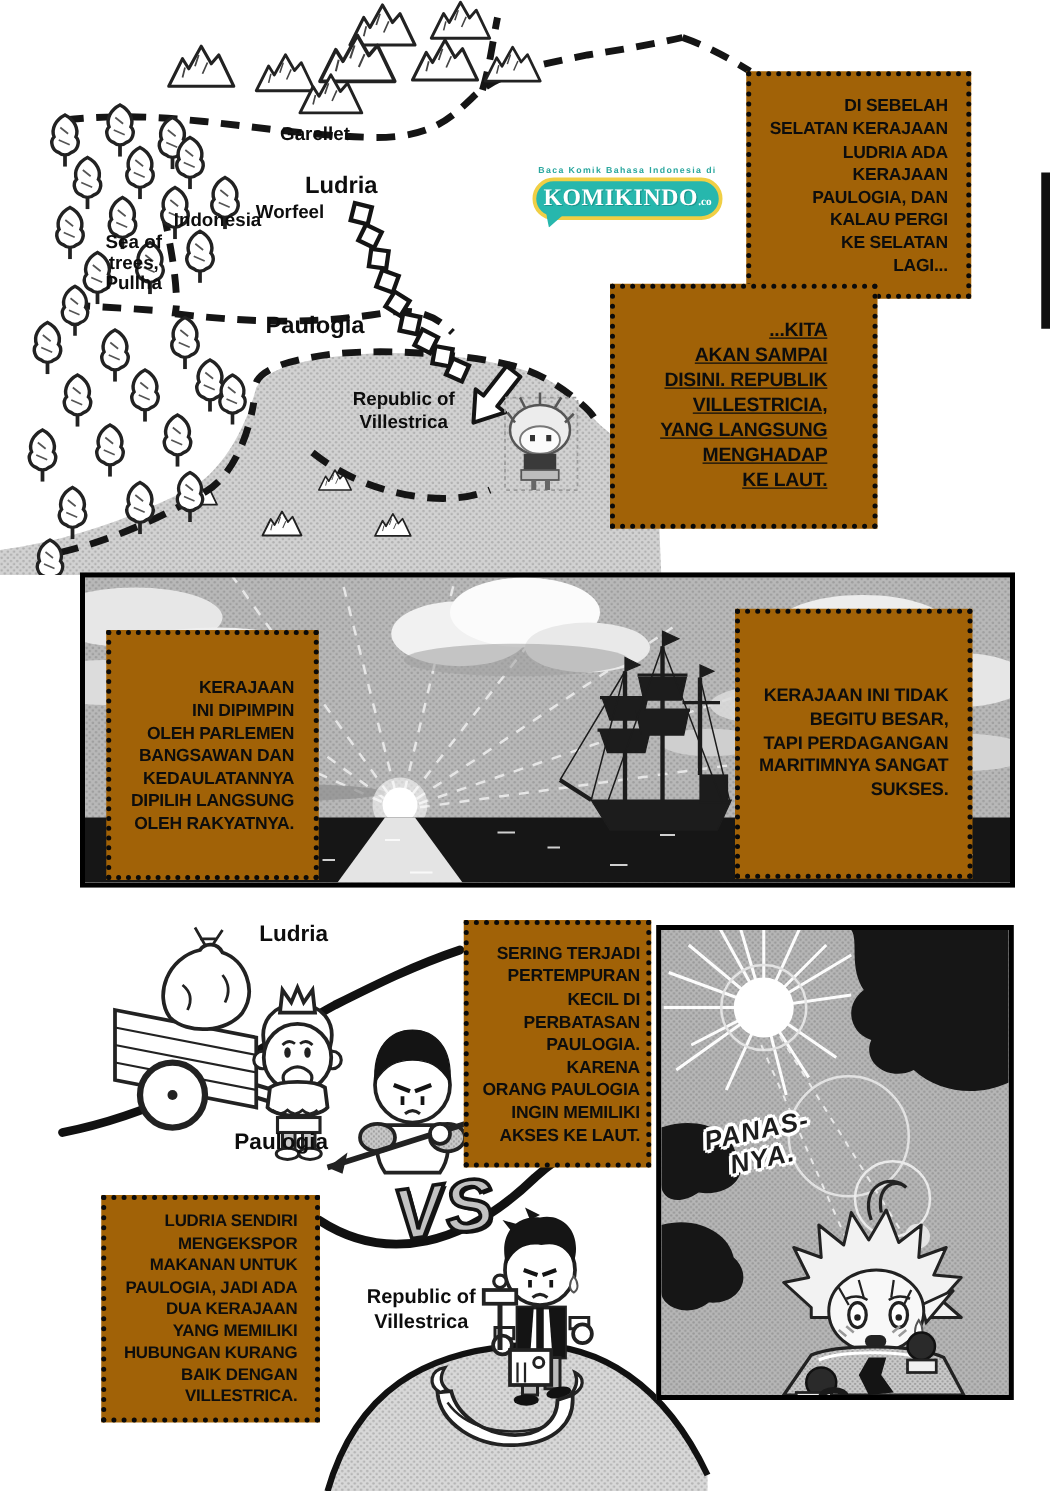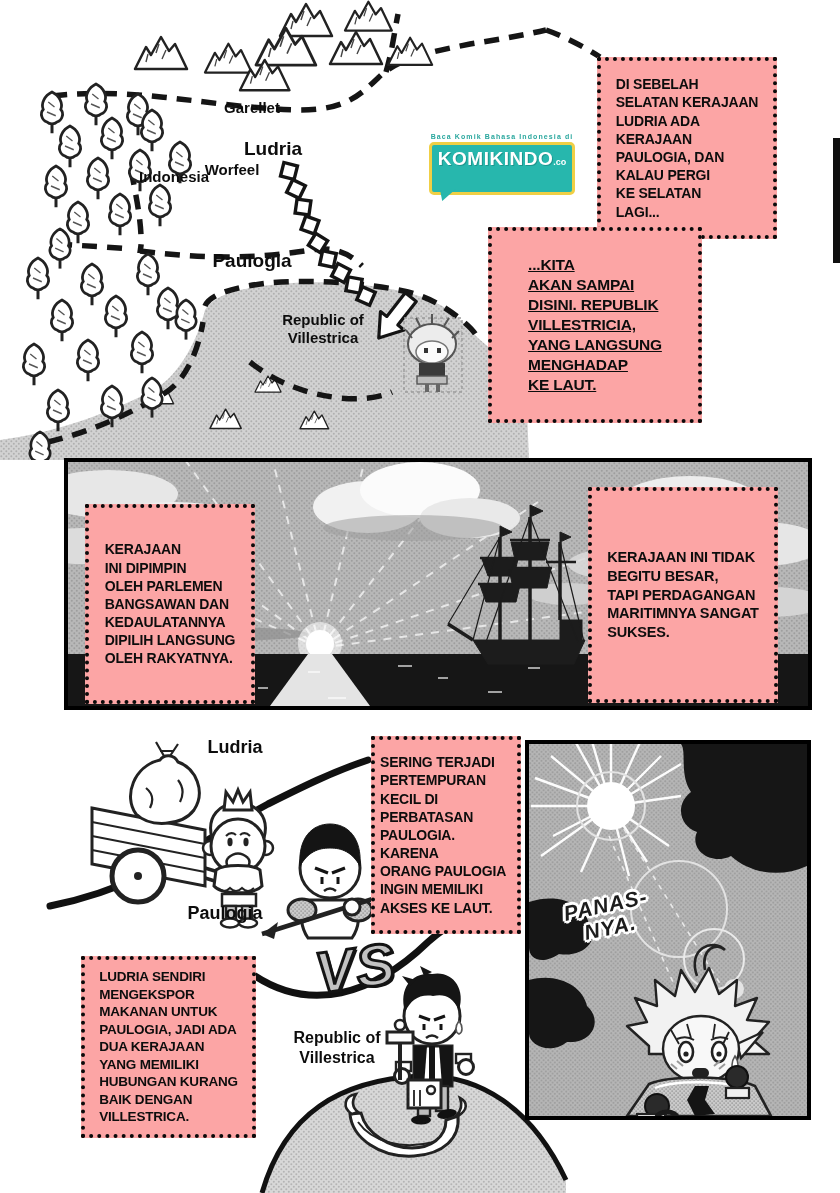--- a/index.html
+++ b/index.html
@@ -1,35 +1,35 @@
 <!DOCTYPE html>
 <html><head>
 <meta charset="utf-8">
 <style>
   html,body{margin:0;padding:0;background:#fff;}
   .page{position:relative;width:840px;height:1193px;background:#fff;overflow:hidden;
         font-family:"Liberation Sans","DejaVu Sans",sans-serif;color:#111;}
   .abs{position:absolute;}
   svg{display:block;}
   
-  .nbox{position:absolute;background:#fca5a5;border:4px dotted #0a0a0a;box-sizing:border-box;
-        display:flex;align-items:center;justify-content:center;text-align:left;
+  .nbox{position:absolute;background:#a16207;border:4px dotted #0a0a0a;box-sizing:border-box;
+        display:flex;align-items:center;justify-content:center;text-align:right;
         font-weight:700;line-height:1.3;white-space:pre-line;color:#0d0d0d;padding:6px 5px;
         letter-spacing:-0.2px;z-index:6;}
   
   .mlabel{position:absolute;font-weight:700;color:#0d0d0d;text-align:center;white-space:pre-line;z-index:4;}
   .big{font-size:19px;}
   .med{font-size:15px;text-align:center;}
   
   .panel{position:absolute;border:4px solid #000;box-sizing:border-box;background:#b9b9b9;overflow:hidden;z-index:3;}
   
   .logo{position:absolute;left:424px;top:133px;width:156px;z-index:5;text-align:center;}
   .logo-tag{font-size:7px;font-weight:700;letter-spacing:1.1px;color:#2aa79e;white-space:nowrap;}
-  .logo-bubble{position:relative;margin-top:2px;background:#27b7ad;border:3px solid #f0cf45;border-radius:5px;
-               padding:3px 6px 22px 6px;display:inline-block;}
+  .logo-bubble{position:relative;margin-top:2px;background:#27b7ad;border:3px solid #f0cf45;border-radius:17px;
+               padding:3px 6px 3px 6px;display:inline-block;font-family:Liberation Serif, serif;}
   .logo-brand{font-size:19px;font-weight:800;color:#fff;letter-spacing:0.5px;
               text-shadow:1px 1px 0 #1e968e;}
   .logo-suffix{font-size:9px;font-weight:800;color:#fff;}
   .logo-tail{position:absolute;left:8px;bottom:-9px;width:16px;height:12px;background:#27b7ad;
              clip-path:polygon(0 0,100% 0,15% 100%);}
   
   .vs{position:absolute;left:296px;top:934px;width:120px;font-size:58px;font-weight:900;font-style:italic;
       color:#c2c2c2;-webkit-text-stroke:3px #141414;text-shadow:2px 2px 0 #141414;
       transform:rotate(-8deg);z-index:4;text-align:center;letter-spacing:2px;}
   
@@ -174,20 +174,23 @@
       <rect x="417" y="376" width="30" height="8" fill="#bdbdbd" stroke="#555" stroke-width="1.4"></rect>
       <rect x="425" y="384" width="4" height="8" fill="#666"></rect>
         <rect x="436" y="384" width="4" height="8" fill="#666"></rect>
     </g>
   </svg>
 
   <div class="mlabel med" style="left:212px;top:99px;width:80px;">Garellet</div>
   <div class="mlabel big" style="left:238px;top:138px;width:70px;">Ludria</div>
   <div class="mlabel med" style="left:197px;top:161px;width:70px;">Worfeel</div>
   <div class="mlabel med" style="left:139px;top:168px;width:64px;">Indonesia</div>
+  <div class="mlabel med" style="left:62px;top:186px;width:90px;line-height:1.1;">Sea of
+trees,
+Pullha</div>
   <div class="mlabel big" style="left:212px;top:250px;width:80px;">Paulogia</div>
   <div class="mlabel med" style="left:268px;top:311px;width:110px;line-height:1.2;">Republic of
 Villestrica</div>
 
   <div class="logo">
     <div class="logo-tag">Baca Komik Bahasa Indonesia di</div>
     <div class="logo-bubble">
       <span class="logo-brand">KOMIKINDO</span><span class="logo-suffix">.co</span>
       <span class="logo-tail"></span>
     </div>

